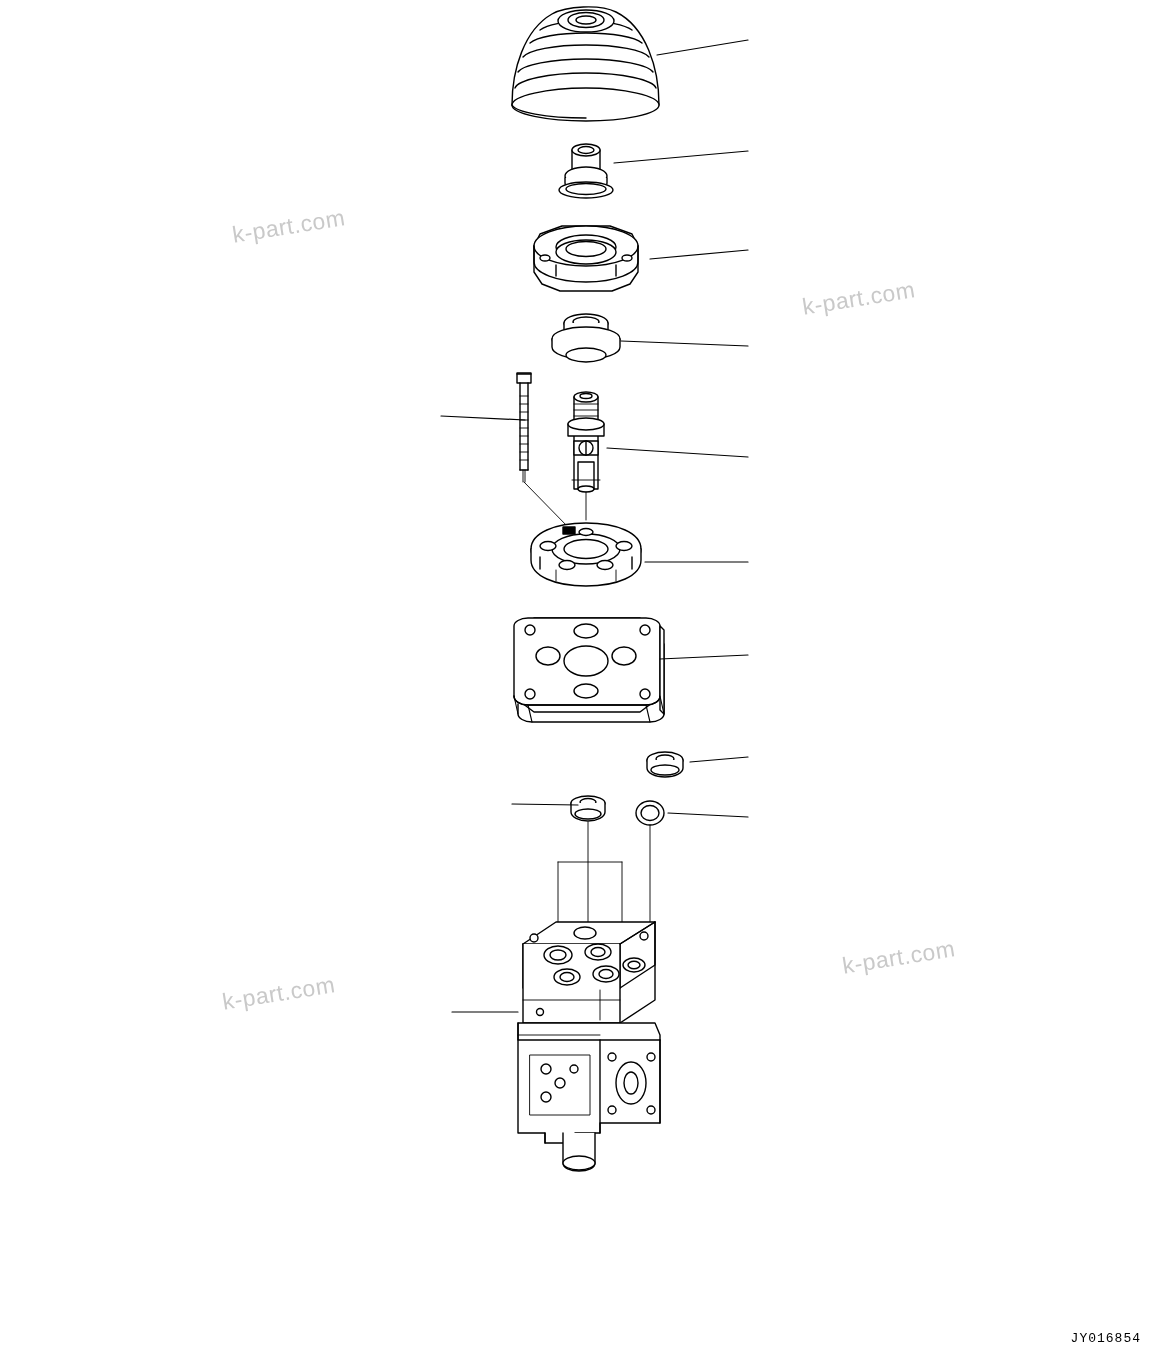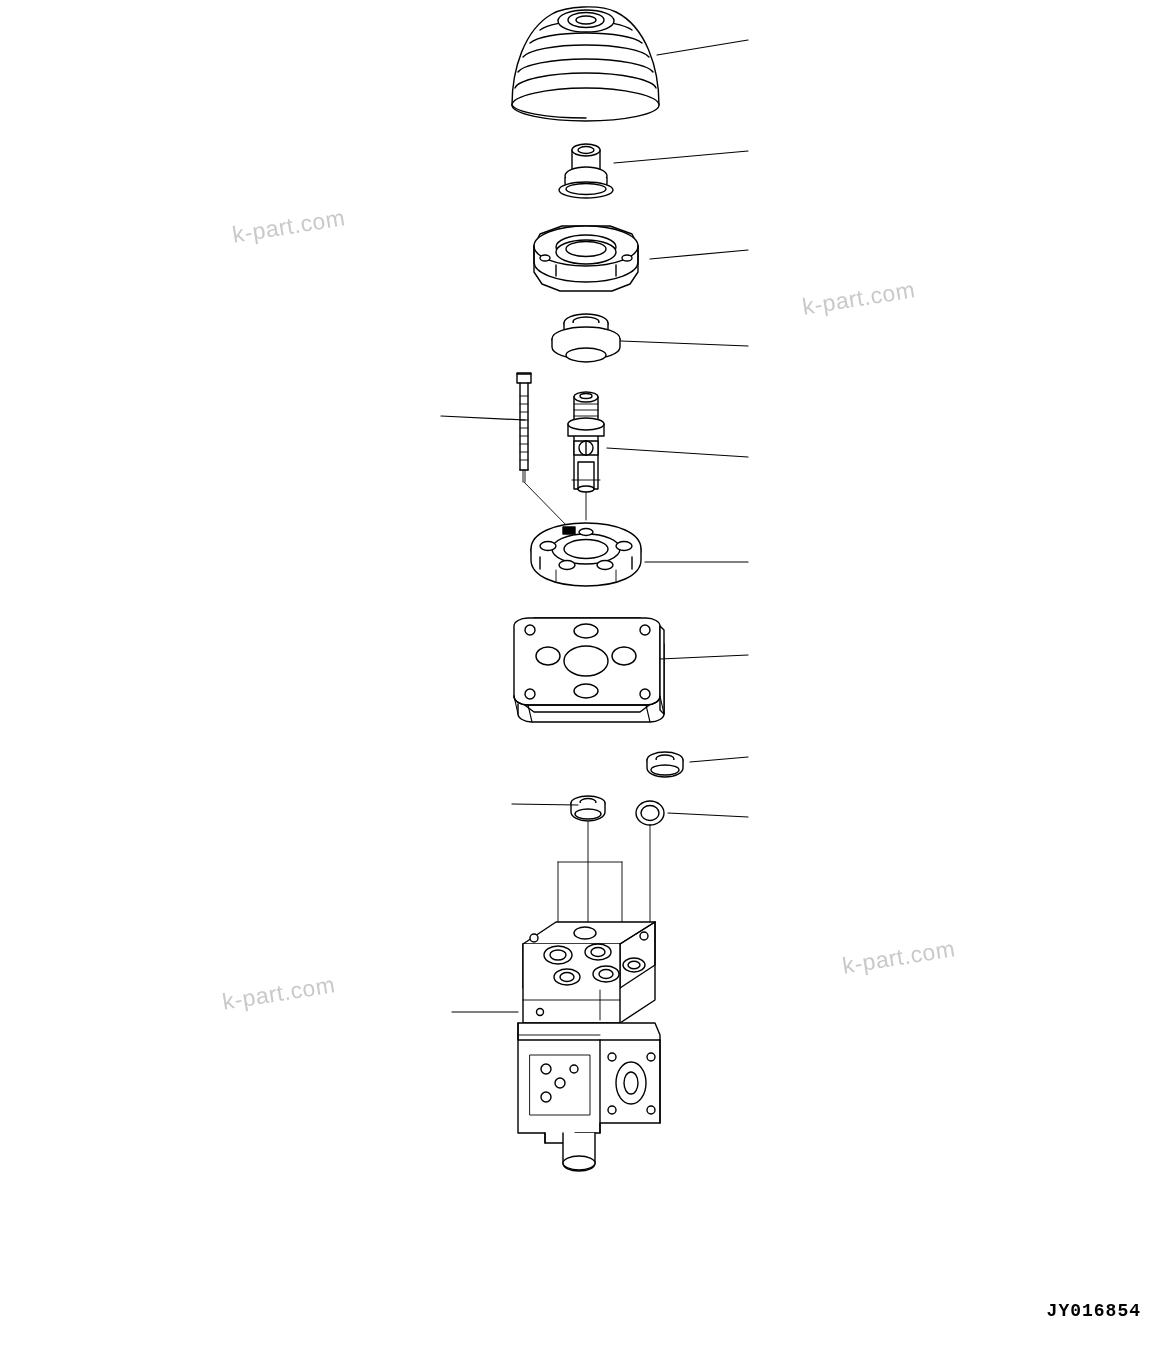--- a/index.html
+++ b/index.html
@@ -36,26 +36,25 @@
     white-space: nowrap;
     user-select: none;
   }
   .wm1 { left: 232px; top: 213px; }
   .wm2 { left: 802px; top: 285px; }
   .wm3 { left: 222px; top: 980px; }
   .wm4 { left: 842px; top: 944px; }
   #drawing-code {
     position: absolute;
     right: 22px;
-    bottom: 31px;
+    bottom: 6px;
     font-family: "Liberation Mono", monospace;
-    font-size: 18px;
+    font-size: 13px;
     letter-spacing: 1px;
     color: #000;
-    font-weight: bold;
   }
 </style>
 </head>
 <body>
 
 <div id="diagram-root">
 
   <svg class="diagram" viewBox="0 0 1163 1352">
     <g fill="none" stroke="#000" stroke-width="1.4" stroke-linejoin="round" stroke-linecap="round">
 

